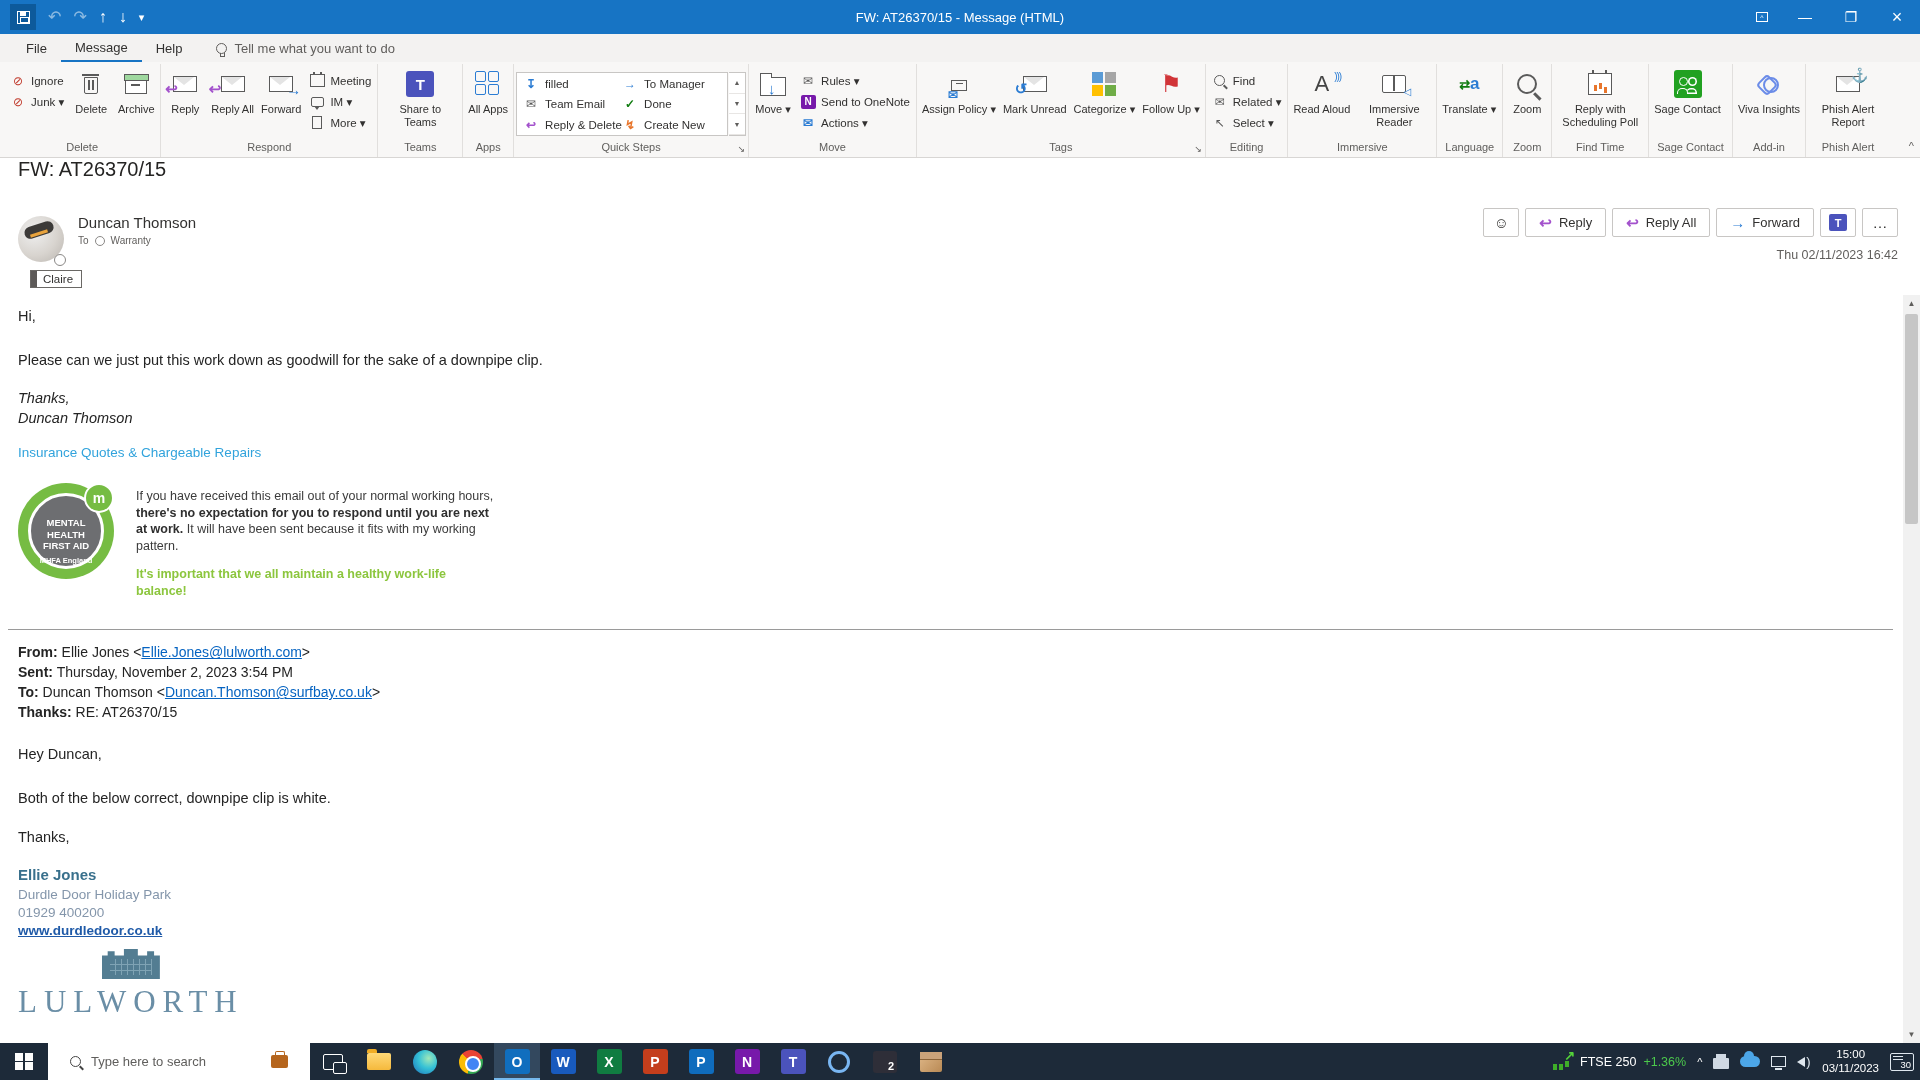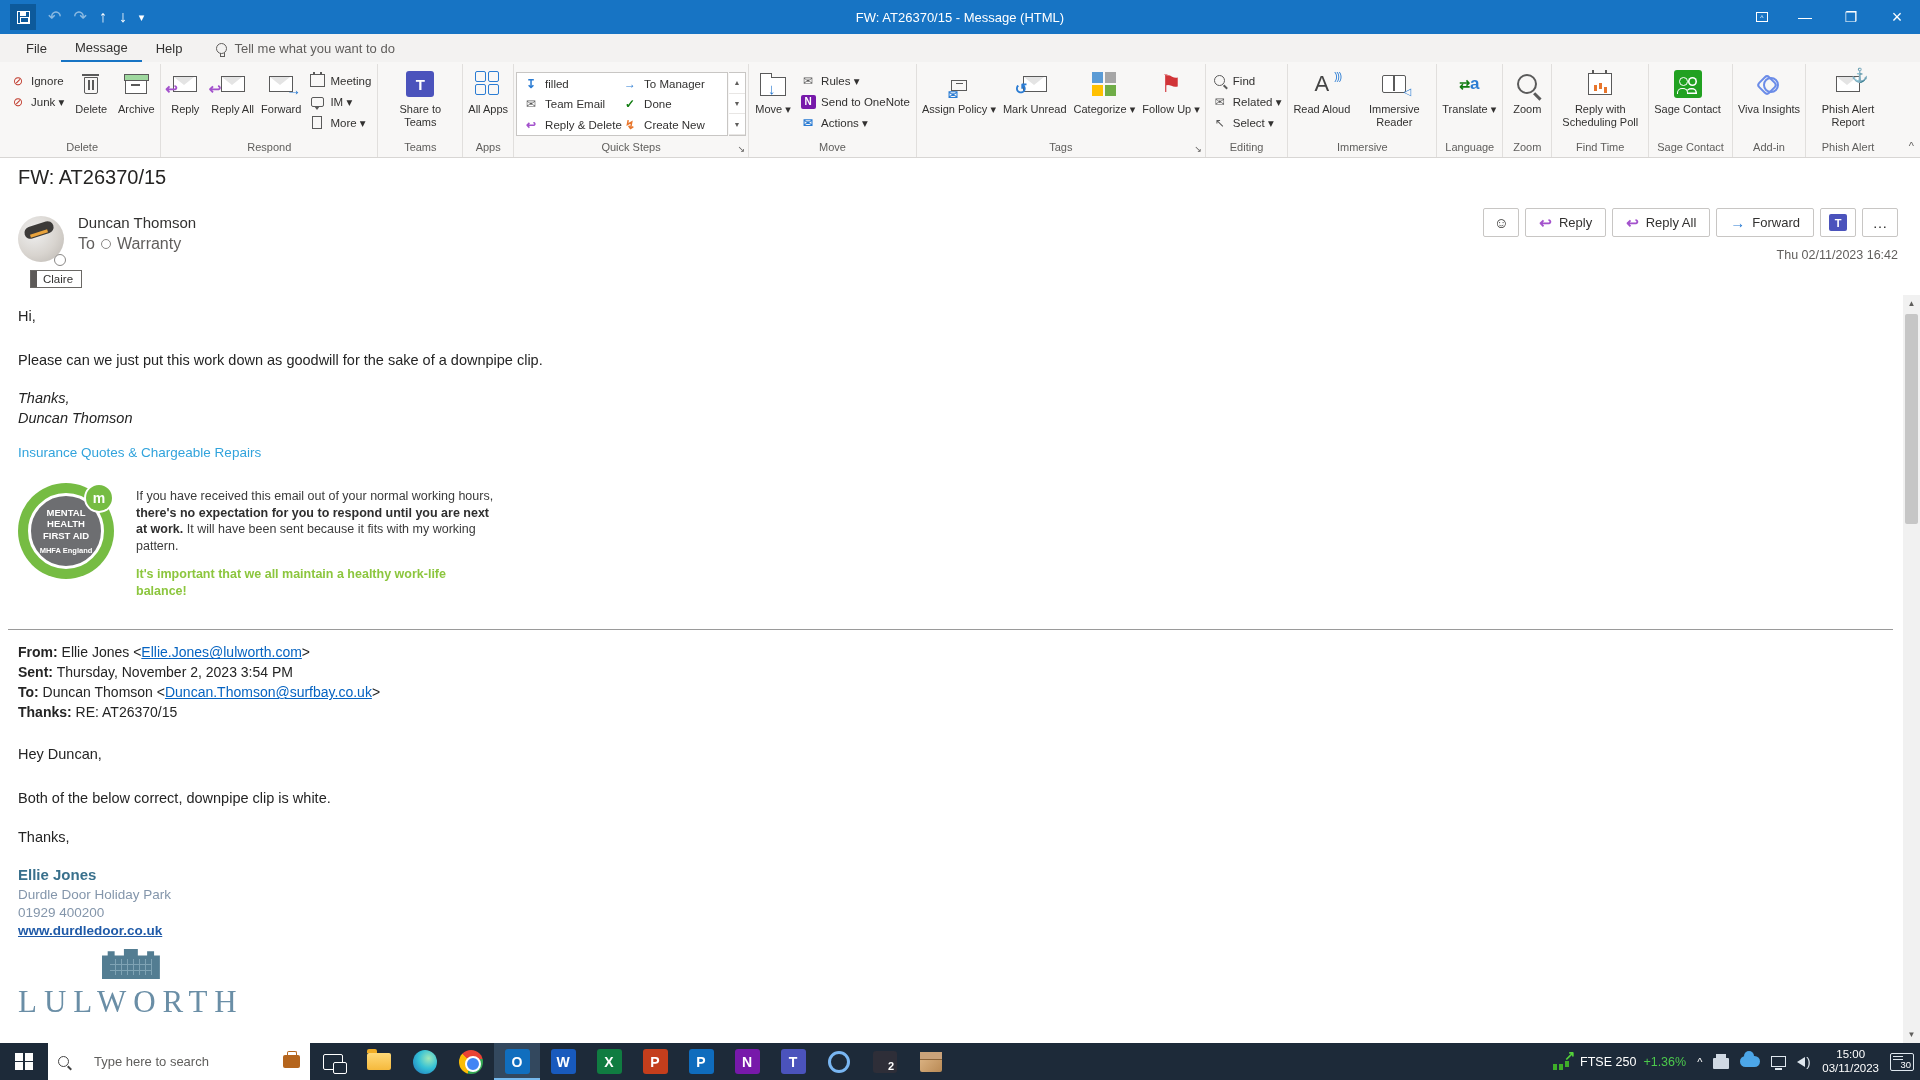--- a/index.html
+++ b/index.html
@@ -93,46 +93,46 @@
   .tile-sage::before{content:"";position:absolute;left:5px;top:7px;width:7px;height:7px;border:1.6px solid #fff;border-radius:50%;box-shadow:9px 0 0 -1.6px #21a121,9px 0 0 0 #fff}
   .tile-sage::after{content:"";position:absolute;left:3px;bottom:4px;width:9px;height:5px;border:1.6px solid #fff;border-bottom:none;border-radius:5px 5px 0 0;box-shadow:9px 0 0 -1.6px #21a121,9px 0 0 0 #fff}
   .i-viva{width:20px;height:20px;position:relative;margin-top:2px}
   .i-viva::before,.i-viva::after{content:"";position:absolute;width:12px;height:12px;border:2.5px solid #6b8ce8;border-radius:4px;transform:rotate(45deg)}
   .i-viva::before{left:0;top:2px}.i-viva::after{right:0;top:2px;border-radius:50%}
   .i-phish{position:relative}
   .i-phish .hook{position:absolute;right:-10px;top:-10px;font-size:14px;color:#e8762c;font-weight:700}
 
   
   .msghead{position:absolute;top:158px;left:0;right:0;height:137px;background:#fff;z-index:30}
-  .subject{position:absolute;left:18px;top:8px;font-size:20px;color:#252423}
+  .subject{position:absolute;left:18px;top:0;font-size:20px;color:#252423}
   .avatar{position:absolute;left:18px;top:58px;width:46px;height:46px;border-radius:50%;background:radial-gradient(circle at 35% 35%,#efefef 0%,#d8d4cf 55%,#b9b4ae 100%);overflow:hidden}
   .avatar::before{content:"";position:absolute;left:6px;top:8px;width:30px;height:12px;background:#3c3a38;border-radius:8px;transform:rotate(-18deg)}
   .avatar::after{content:"";position:absolute;left:12px;top:16px;width:18px;height:3px;background:#e8a33d;transform:rotate(-18deg)}
   .presence{position:absolute;left:54px;top:96px;width:12px;height:12px;border:1.5px solid #8a8886;border-radius:50%;background:#fff}
   .sender{position:absolute;left:78px;top:56px;font-size:15px;color:#323130}
-  .toline{position:absolute;left:78px;top:77px;font-size:16px;color:#605e5c;display:flex;align-items:center;gap:6px}
+  .toline{position:absolute;left:78px;top:77px;font-size:10px;color:#605e5c;display:flex;align-items:center;gap:6px}
   .dot{width:10px;height:10px;border:1.3px solid #8a8886;border-radius:50%;display:inline-block}
   .tag{position:absolute;left:30px;top:112px;display:flex;align-items:center;border:1px solid #6a6865;background:#fff;font-size:11.5px;color:#323130;height:18px;padding-right:8px}
   .tag .bar{width:6px;height:100%;background:#5d5a58;margin-right:6px}
   .actions{position:absolute;right:22px;top:50px;display:flex;gap:6px;align-items:center}
   .abtn{height:29px;border:1px solid #c8c6c4;background:#fff;display:flex;align-items:center;gap:7px;padding:0 13px;font-size:13px;color:#323130;border-radius:2px}
   .abtn .gi{font-size:15px}
   .sq{padding:0;width:36px;justify-content:center}
   .stamp{position:absolute;right:22px;top:90px;font-size:12.5px;color:#605e5c}
 
   
   .bodyarea{position:absolute;top:295px;left:0;right:17px;bottom:37px;background:#fff;padding:12px 40px 0 18px;font-size:14.5px;color:#242424;line-height:1.35;overflow:hidden}
   .p1{margin-bottom:24px}
   .p2{margin-bottom:19px}
   .sig1{font-style:italic;margin-bottom:16px}
   .role{color:#ed7d31;font-size:13.5px;margin-bottom:3px}
   .dept{color:#31a3dc;font-size:13.5px;margin-bottom:21px}
   .badge{display:flex;gap:22px;align-items:flex-start;height:100px}
   .mh{width:96px;height:96px;border-radius:50%;background:#76bc43;position:relative;display:flex;align-items:center;justify-content:center;flex-shrink:0}
-  .mh-in{width:76px;height:76px;border-radius:50%;background:#6d6e71;border:3px solid #fff;display:flex;flex-direction:column;align-items:center;justify-content:center;color:#fff;text-align:center}
+  .mh-in{width:76px;height:76px;border-radius:50%;background:#6d6e71;border:3px solid #fff;display:flex;flex-direction:column;align-items:center;justify-content:flex-end;color:#fff;text-align:center}
   .mh-t1{font-size:9.5px;font-weight:700;line-height:1.2}
   .mh-t2{font-size:7.5px;margin-top:5px;font-weight:700}
   .mh-bub{position:absolute;top:0;right:0;width:30px;height:30px;border-radius:50%;background:#76bc43;border:2px solid #fff;color:#fff;display:flex;align-items:center;justify-content:center;font-size:14px;font-weight:700}
   .btext{font-size:12.5px;color:#3b3b3b;max-width:360px;line-height:1.32;padding-top:5px}
   .btext b{color:#2f2f2f}
   .balance{margin-top:12px;color:#8cc63e;font-weight:700}
   .sep{border:none;border-top:1px solid #9a9a9a;margin:46px -30px 13px -10px}
   .qhdr{font-size:14px;line-height:1.42;color:#242424}
   .qhdr b{font-weight:700}
   a.lnk{color:#0563c1;}
@@ -151,21 +151,21 @@
   .vscroll{position:absolute;top:295px;right:0;width:17px;bottom:37px;background:#f1f1f1;z-index:31}
   .vs-a{position:absolute;left:0;width:17px;height:17px;display:flex;align-items:center;justify-content:center;font-size:8px;color:#5f5e5c}
   .vs-thumb{position:absolute;left:2px;top:19px;width:13px;height:210px;background:#c6c6c6;border-radius:2px}
   .ribcol{position:absolute;right:6px;top:140px;font-size:11px;color:#5f5e5c;z-index:39}
 
   
   .taskbar{position:absolute;left:0;right:0;bottom:0;height:37px;background:#1d2a39;display:flex;align-items:stretch;color:#fff;z-index:50}
   .tb-start{width:48px;display:flex;align-items:center;justify-content:center}
   .winlogo{display:grid;grid-template-columns:8px 8px;grid-template-rows:8px 8px;gap:1.5px}
   .winlogo span{background:#fdfdfd}
-  .tb-search{width:262px;background:#fff;display:flex;align-items:center;gap:25px;padding:0 10px;color:#5f5e5c;font-size:13px;position:relative;border:none}
+  .tb-search{width:262px;background:#fff;display:flex;align-items:center;gap:10px;padding:0 22px;color:#5f5e5c;font-size:13px;position:relative;border:none}
   .s-mag{width:11px;height:11px;border:1.6px solid #444;border-radius:50%;position:relative;flex-shrink:0}
   .s-mag::after{content:"";position:absolute;right:-4px;bottom:-3px;width:5px;height:2px;background:#444;transform:rotate(45deg)}
   .brief{margin-left:auto;width:17px;height:13px;background:#b5651d;border-radius:2px;position:relative}
   .brief::before{content:"";position:absolute;top:-4px;left:4px;width:8px;height:4px;border:1.6px solid #b5651d;border-bottom:none;border-radius:2px 2px 0 0}
   .tb-ico{width:46px;display:flex;align-items:center;justify-content:center;position:relative}
   .tb-ico.active{background:#33485e;box-shadow:inset 0 -2px 0 #76b9ed}
   .taskview{width:20px;height:16px;border:1.6px solid #fff;border-radius:2px;position:relative;background:transparent}
   .taskview::after{content:"";position:absolute;right:-5px;bottom:-5px;width:12px;height:10px;border:1.6px solid #fff;border-radius:2px;background:#1d2a39}
   .folder{width:24px;height:17px;background:linear-gradient(#ffd978,#f5b93c);border-radius:2px;position:relative}
   .folder::before{content:"";position:absolute;top:-4px;left:0;width:10px;height:4px;background:#f0ad26;border-radius:2px 2px 0 0}

